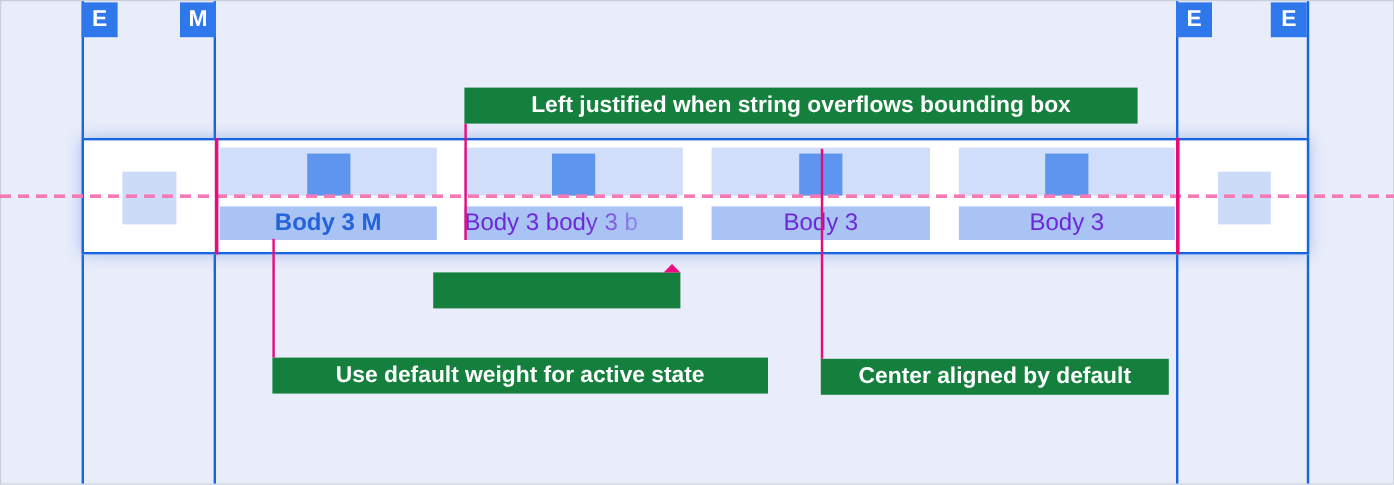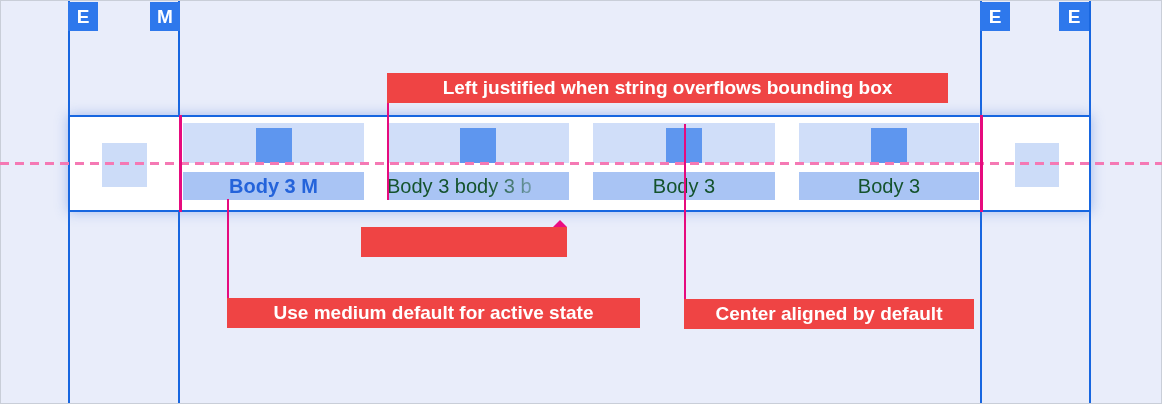--- a/index.html
+++ b/index.html
@@ -44,21 +44,21 @@
   }
   .icon-box{width:36px;height:35px;background:#5e96ef;}
   .label-row{
     position:absolute;left:0;right:0;top:49px;height:28px;
     background:#a9c4f4;
     display:flex;align-items:center;justify-content:center;
     overflow:hidden;
   }
   .label-row.left-justified{justify-content:flex-start;}
   .tab-label{
-    font-size:20px;color:#14532d;white-space:nowrap;line-height:28px;
+    font-size:20px;color:#6d28d9;white-space:nowrap;line-height:28px;
   }
   .tab-label.medium{font-weight:bold;color:#2463da;}
   .tab-label.fade{
     -webkit-mask-image:linear-gradient(90deg,#000 55%,rgba(0,0,0,0) 94%);
     mask-image:linear-gradient(90deg,#000 55%,rgba(0,0,0,0) 94%);
     width:182px;
   }
   
   .dashed-line{
     position:absolute;left:0;width:1162px;top:162px;height:3px;
@@ -68,21 +68,21 @@
   
   .pink-seg{
     position:absolute;width:3px;background:#e60b7e;z-index:5;
   }
   
   .connector{
     position:absolute;width:2px;background:#e60b7e;z-index:5;
   }
   
   .pink-label{
-    position:absolute;height:30px;background:#ef4444;color:#ffffff;
+    position:absolute;height:30px;background:#15803d;color:#ffffff;
     font-size:19px;font-weight:bold;
     display:flex;align-items:center;justify-content:center;
     white-space:nowrap;z-index:6;
   }
   .caret-up{
     position:absolute;top:-7px;right:0;width:0;height:0;
     border-left:7px solid transparent;border-right:7px solid transparent;
     border-bottom:7px solid #ec0d81;
   }
 </style>
@@ -161,20 +161,20 @@
 
   <div class="pink-label" style="left:387px;top:73px;width:561px">
     <span>Left justified when string overflows bounding box</span>
   </div>
 
   <div class="pink-label" style="left:361px;top:227px;width:206px;height:30px">
     <div class="caret-up"></div>
   </div>
 
   <div class="pink-label" style="left:227px;top:298px;width:413px">
-    <span>Use medium default for active state</span>
+    <span>Use default weight for active state</span>
   </div>
 
   <div class="pink-label" style="left:684px;top:299px;width:290px">
     <span>Center aligned by default</span>
   </div>
 
 </div>
 
 </body></html>

